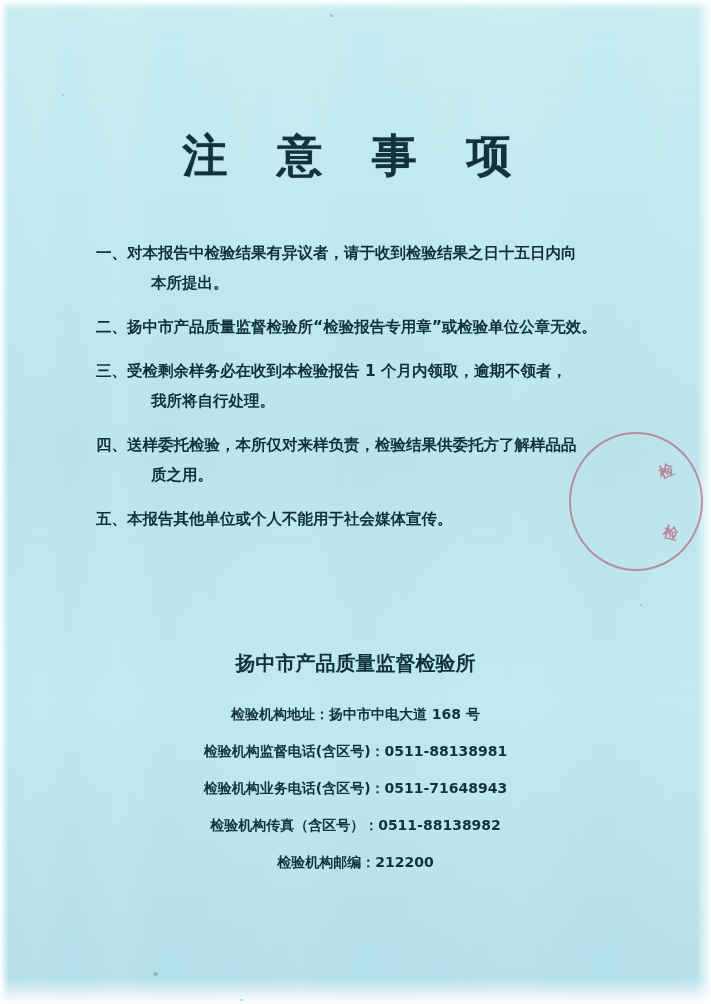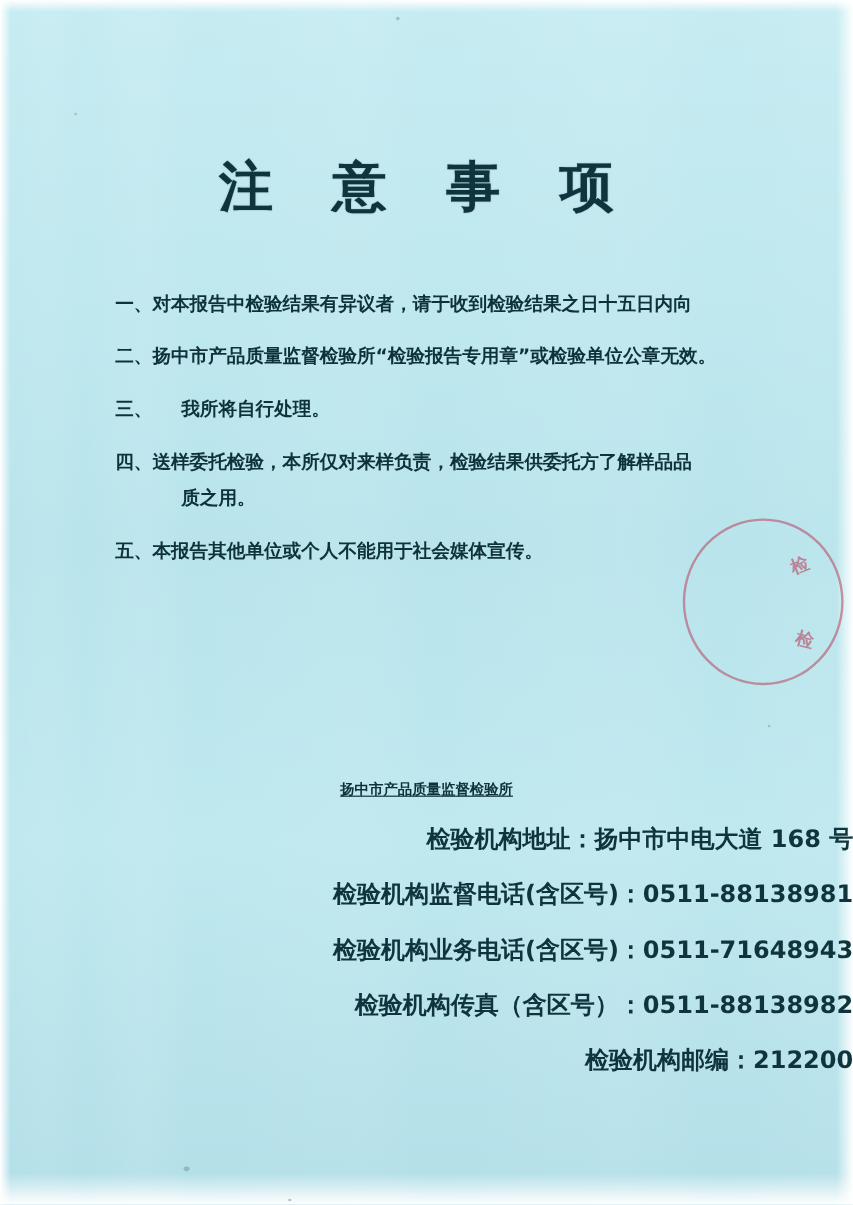--- a/index.html
+++ b/index.html
@@ -105,32 +105,30 @@
   .org {
     position: absolute;
     top: 650px;
     left: 0;
     width: 711px;
     text-align: center;
   }
   .org-name {
     font-family: "DejaVu Sans", sans-serif;
     font-weight: bold;
-    font-size: 12px;
+    font-size: 20px;
     color: #0f323a;
-    margin-bottom: 19px;
-    text-decoration: underline;
+    margin-bottom: 29px;
   }
   .org-line {
     font-family: "DejaVu Sans", sans-serif;
     font-weight: bold;
-    font-size: 20px;
+    font-size: 14px;
     color: #10343d;
     margin-bottom: 19px;
-    text-align: right;
   }
 
   
   .stamp {
     position: absolute;
     right: 8px;
     top: 432px;
     width: 46px;
     height: 135px;
     pointer-events: none;
@@ -172,33 +170,35 @@
   <div class="speck" style="left:640px; top:604px; width:2px; height:2px;"></div>
 
   <div class="title">注 意 事 项</div>
 
   <div class="clauses">
 
     <div class="clause">
       <span class="num">一、</span>
       <span class="txt">
         <span>对本报告中检验结果有异议者，请于收到检验结果之日十五日内向</span>
+        <span class="l2">本所提出。</span>
       </span>
     </div>
 
     <div class="clause">
       <span class="num">二、</span>
       <span class="txt">
         <span>扬中市产品质量监督检验所“检验报告专用章”或检验单位公章无效。</span>
       </span>
     </div>
 
     <div class="clause">
       <span class="num">三、</span>
       <span class="txt">
+        <span>受检剩余样务必在收到本检验报告 1 个月内领取，逾期不领者，</span>
         <span class="l2">我所将自行处理。</span>
       </span>
     </div>
 
     <div class="clause">
       <span class="num">四、</span>
       <span class="txt">
         <span>送样委托检验，本所仅对来样负责，检验结果供委托方了解样品品</span>
         <span class="l2">质之用。</span>
       </span>

